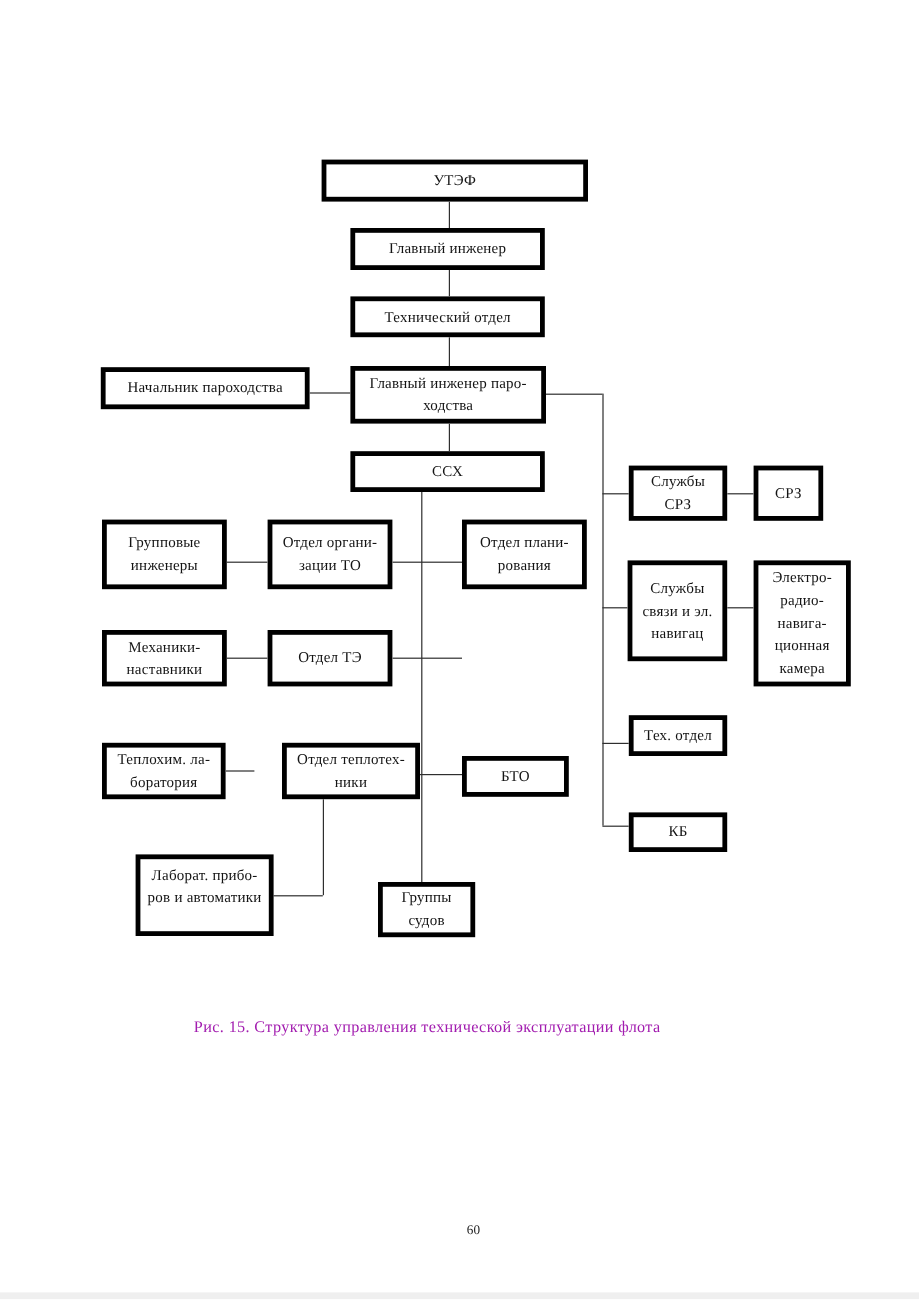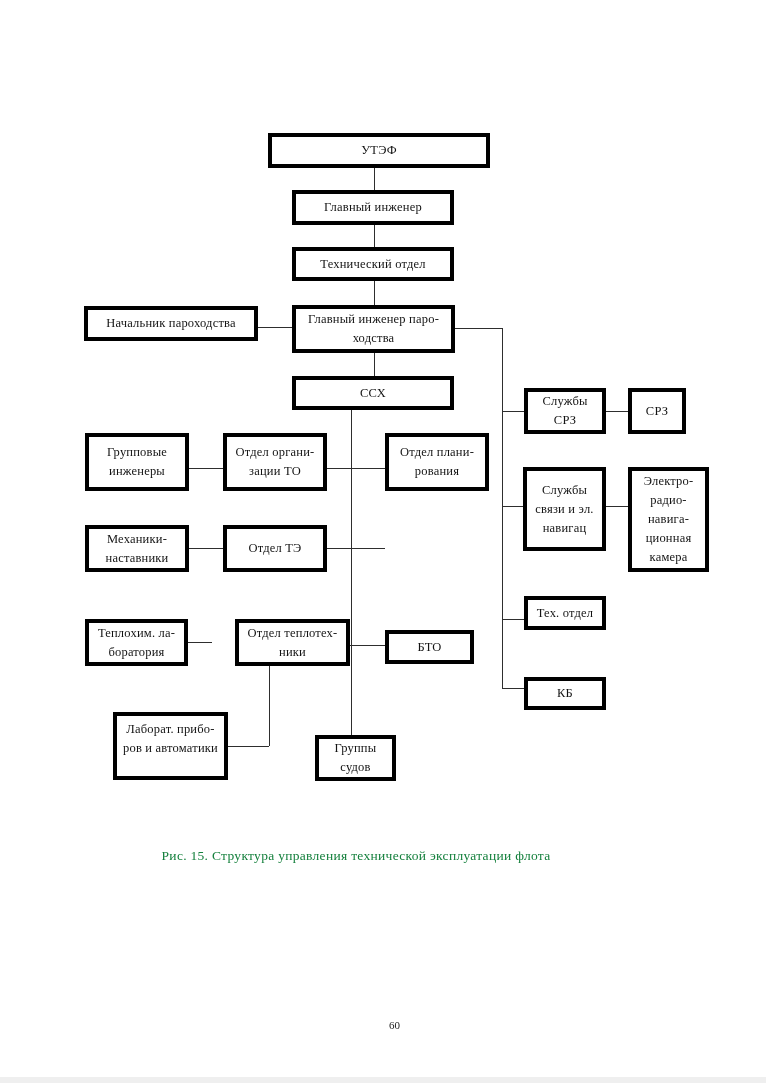--- a/index.html
+++ b/index.html
@@ -14,21 +14,21 @@
     z-index:2;
   }
   .node-top{align-items:flex-start;padding-top:4px;margin-left:28px;}
   .node-label{
     white-space:pre-line;font-size:12.5px;line-height:19px;color:#141414;
     letter-spacing:0.2px;
   }
   .edge{position:absolute;background:#2e2e2e;z-index:1;}
   #caption{
     position:absolute;left:0;top:848px;width:712px;text-align:center;
-    font-size:13.5px;color:#15803d;letter-spacing:0.3px;
+    font-size:13.5px;color:#a21caf;letter-spacing:0.3px;
   }
   #page-number{
     position:absolute;left:389px;top:1019px;font-size:11px;color:#222;z-index:7;
   }
   
   #watermark{position:absolute;left:0;top:960px;width:766px;height:123px;z-index:5;pointer-events:none;}
   #scan-edge{position:absolute;left:0;bottom:0;width:766px;height:6px;background:#ececec;opacity:.85;z-index:1;}
 </style>
 </head>
 <body>

